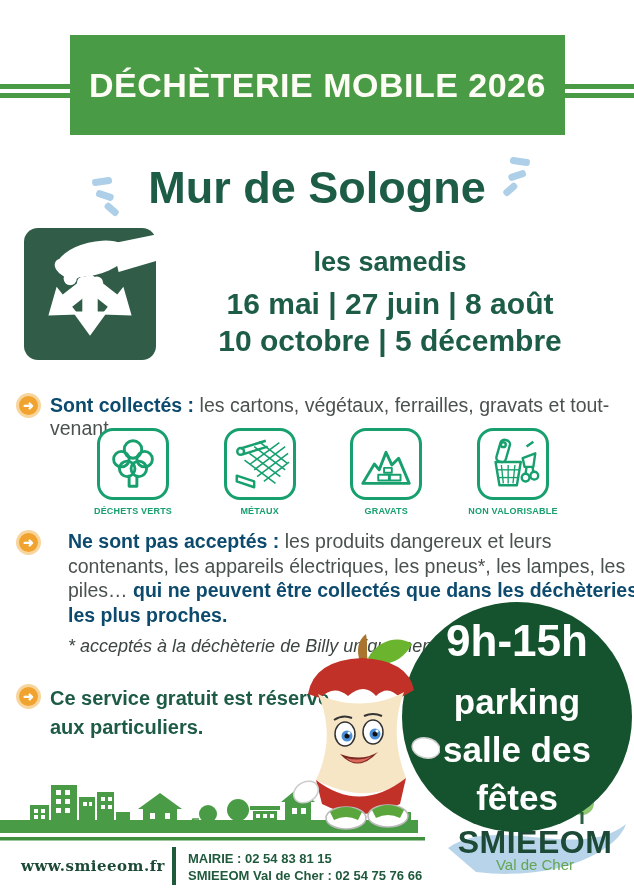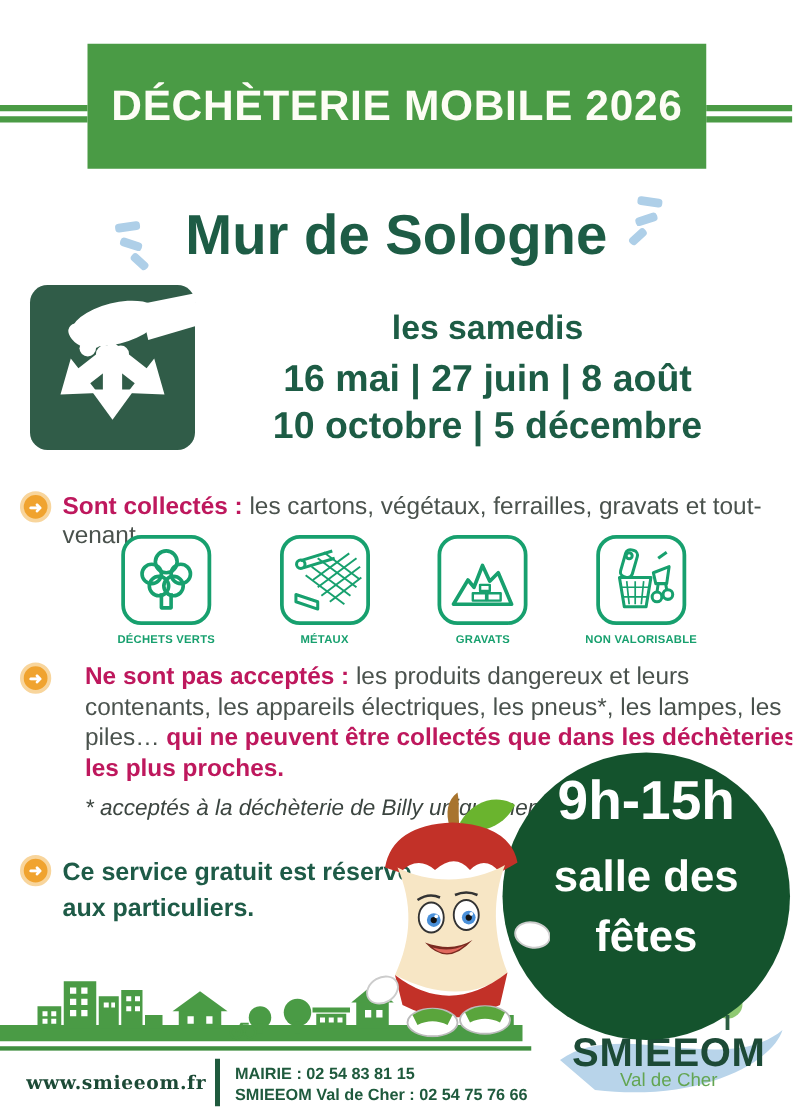--- a/index.html
+++ b/index.html
@@ -50,21 +50,21 @@
     display:flex; align-items:center; justify-content:center;
     color:#fff; font-size:13px; font-weight:bold; line-height:1;
   }
   .b1 { left:16px; top:393px; }
   .b2 { left:16px; top:530px; }
   .b3 { left:16px; top:684px; }
   .collected {
     position:absolute; left:50px; top:394px; width:578px;
     font-size:19.5px; color:#4a524d;
   }
-  .collected b, .notacc b { color:#be185d; }
+  .collected b, .notacc b { color:#0c4a6e; }
   .notacc {
     position:absolute; left:68px; top:529px; width:580px;
     font-size:19.5px; line-height:24.5px; color:#4a524d;
   }
   .footnote {
     margin-top:7px; font-style:italic; font-size:18px; color:#3c4540;
   }
   
   .cats {
     position:absolute; left:90px; top:428px; width:466px;
@@ -250,20 +250,21 @@
   <div class="bullet b2">
       <span>➜</span>
     </div>
   <div class="notacc">
     <b>Ne sont pas acceptés :</b><span> les produits dangereux et leurs contenants, les appareils électriques, les pneus*, les lampes, les piles… </span><b>qui ne peuvent être collectés que dans les déchèteries les plus proches.</b>
     <div class="footnote">* acceptés à la déchèterie de Billy uniquement.</div>
   </div>
 
   <div class="badge">
     <div class="badge-time">9h-15h</div>
+    <div class="badge-line">parking</div>
     <div class="badge-line">salle des</div>
     <div class="badge-line">fêtes</div>
   </div>
 
   <div class="bullet b3">
       <span>➜</span>
     </div>
   <div class="free">Ce service gratuit est réservé aux particuliers.</div>
 
   <svg class="mascot" width="152" height="200" viewBox="0 0 152 200">

